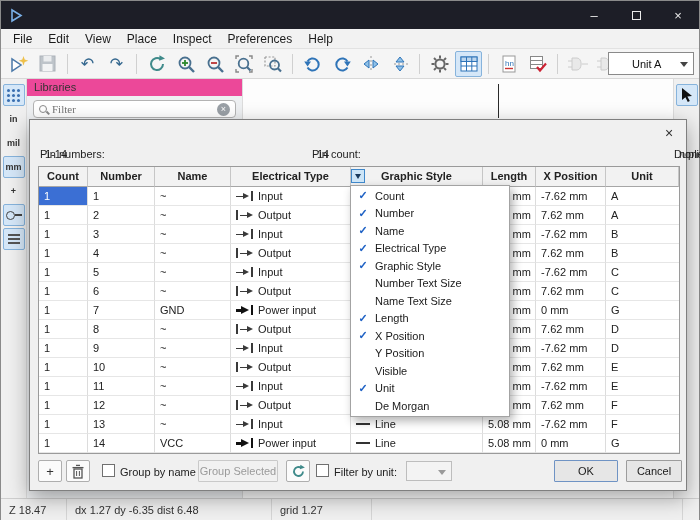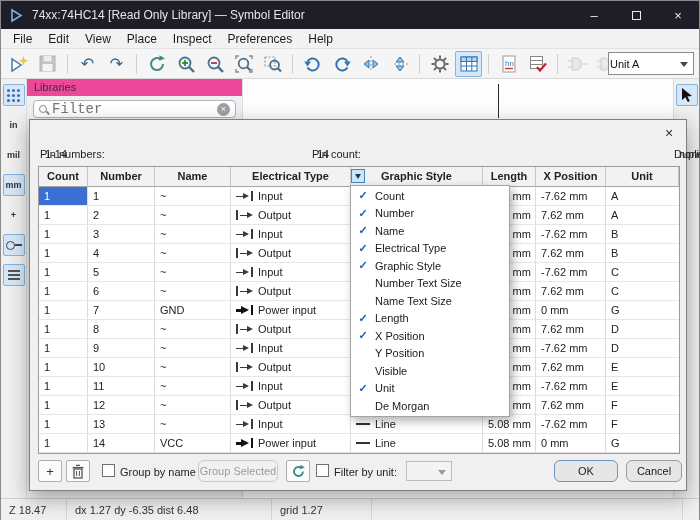--- a/index.html
+++ b/index.html
@@ -19,39 +19,39 @@
   .menubar{position:absolute;left:0;top:28px;width:100%;height:20px;background:#f2f2f2;display:flex;align-items:center;padding-left:4px;border-bottom:1px solid #e2e2e2}
   .menu-item{padding:0 8px;font-size:12px;color:#1b1b1b}
 
   
   .toolbar{position:absolute;left:0;top:48px;width:100%;height:30px;background:#f5f5f5;border-bottom:1px solid #d8d8d8;display:flex;align-items:center;padding-left:4px;gap:2px}
   .tbtn{width:27px;height:26px;display:flex;align-items:center;justify-content:center;border:1px solid transparent;border-radius:2px;flex:none}
   .tbtn.pressed{background:#d5e7f8;border-color:#86b3dc}
   .tbtn.disabled{opacity:.45;filter:grayscale(60%)}
   .tsep{width:1px;height:20px;background:#d0d0d0;margin:0 4px;flex:none}
   .glyph{font-size:16px;color:#35688f;line-height:1}
-  .unit-combo{position:absolute;right:5px;top:3px;width:86px;height:23px;background:#fff;border:1px solid #8a8a8a;display:flex;align-items:center;padding-left:1px;font-size:11px;color:#111}
+  .unit-combo{position:absolute;right:5px;top:3px;width:86px;height:23px;background:#fff;border:1px solid #8a8a8a;display:flex;align-items:center;padding-left:23px;font-size:11px;color:#111}
   .combo-arrow{position:absolute;right:5px;top:9px;width:0;height:0;border-left:4px solid transparent;border-right:4px solid transparent;border-top:5px solid #444}
 
   
-  .vtoolbar-left{position:absolute;left:0;top:78px;width:26px;height:419px;background:#f0f0f0;border-right:1px solid #dcdcdc;display:flex;flex-direction:column;align-items:center;padding-top:5px;gap:8px}
+  .vtoolbar-left{position:absolute;left:0;top:78px;width:26px;height:419px;background:#f0f0f0;border-right:1px solid #dcdcdc;display:flex;flex-direction:column;align-items:center;padding-top:5px;gap:2px}
   .vbtn{width:22px;height:22px;display:flex;align-items:center;justify-content:center;border:1px solid transparent;border-radius:2px;font-size:9px;font-weight:bold;color:#333;flex:none}
   .vbtn.pressed{background:#d5e7f8;border-color:#86b3dc}
   .vbtn.grid::before{content:"";display:block;width:3px;height:3px;border-radius:50%;background:#3a6fb0;box-shadow:5px 0 0 #3a6fb0,10px 0 0 #3a6fb0,0 5px 0 #3a6fb0,5px 5px 0 #3a6fb0,10px 5px 0 #3a6fb0,0 10px 0 #3a6fb0,5px 10px 0 #3a6fb0,10px 10px 0 #3a6fb0;transform:translate(-5px,-5px)}
   .vbtn.pin::before{content:"";width:7px;height:7px;border:1.5px solid #444;border-radius:50%}
   .vbtn.pin::after{content:"";width:7px;height:1.5px;background:#444}
   .vbtn.tree::before{content:"";width:12px;height:2px;background:#555;box-shadow:0 4px 0 #555,0 8px 0 #555;transform:translateY(-4px)}
   .vtoolbar-right{position:absolute;right:0;top:78px;width:26px;height:419px;background:#f0f0f0;border-left:1px solid #dcdcdc;display:flex;flex-direction:column;align-items:center;padding-top:5px}
 
   .libraries{position:absolute;left:26px;top:78px;width:216px;height:419px;background:#eef0f2;border-right:1px solid #dcdcdc}
   .lib-title{height:17px;line-height:17px;padding-left:7px;background:#ec4899;color:#333;font-size:11px}
   .lib-filter{margin:4px 6px 0 6px;height:18px;background:#fff;border:1px solid #b3b3b3;border-radius:4px;display:flex;align-items:center;padding:0 5px}
   .mag-icon{width:8px;height:8px;border:1.5px solid #8a8a8a;border-radius:50%;position:relative;margin-right:5px;flex:none}
   .mag-icon::after{content:"";position:absolute;left:6px;top:6px;width:4px;height:1.5px;background:#8a8a8a;transform:rotate(45deg)}
-  .lib-filter input{border:none;outline:none;background:transparent;flex:1;font-size:14px;color:#555;font-family:Liberation Mono, monospace;min-width:0}
+  .lib-filter input{border:none;outline:none;background:transparent;flex:1;font-size:11px;color:#555;font-family:Liberation Serif, serif;min-width:0}
   .clear-icon{width:13px;height:13px;border-radius:50%;background:#9aa0a6;color:#fff;font-size:9px;line-height:13px;text-align:center;flex:none}
 
   .canvas{position:absolute;left:242px;top:78px;width:432px;height:419px;background:#fdfdfd}
   .symbol-line{position:absolute;left:255px;top:5px;width:1px;height:34px;background:#2a2a2a}
 
   
   .statusbar{position:absolute;left:0;top:497px;width:100%;height:22px;background:#f0f0f0;border-top:1px solid #cfcfcf;display:flex;align-items:center;font-size:11px;color:#333}
   .sseg{height:100%;display:flex;align-items:center;padding:0 8px;border-right:1px solid #d6d6d6;white-space:nowrap;overflow:hidden}
   .s1{width:66px}.s2{width:170px}.s3{width:205px}.s4{width:100px}.s5{flex:1}.s6{width:14px;border-right:none}
 
@@ -89,40 +89,39 @@
 
   .hdr-arrow{position:absolute;left:321px;top:49px;width:14px;height:14px;background:#cde5f7;border:1px solid #3f87c9;display:flex;align-items:center;justify-content:center;z-index:6}
   .tri-down{width:0;height:0;border-left:3.5px solid transparent;border-right:3.5px solid transparent;border-top:5px solid #1a3a5c}
 
   .colmenu{position:absolute;left:320px;top:65px;width:160px;background:#fff;border:1px solid #a3a3a3;box-shadow:3px 4px 9px rgba(0,0,0,.3);padding:1px 0;z-index:5}
   .cm-item{height:17.5px;display:flex;align-items:center;font-size:11px;color:#1a1a1a}
   .cm-check{width:24px;text-align:center;color:#1f62c5;font-weight:bold;flex:none}
 
   
   .fbtn{position:absolute;height:22px;background:#fbfbfb;border:1px solid #aeaeae;border-radius:2px;display:flex;align-items:center;justify-content:center;font-size:13px;color:#333}
-  .btn{position:absolute;height:22px;background:#e6e6e6;border:1px solid #9c9c9c;border-radius:6px;display:flex;align-items:center;justify-content:center;font-size:11px;color:#1a1a1a}
+  .btn{position:absolute;height:22px;background:#e6e6e6;border:1px solid #9c9c9c;border-radius:1px;display:flex;align-items:center;justify-content:center;font-size:11px;color:#1a1a1a}
   .btn.disabled{background:#f1f1f1;border-color:#c9c9c9;color:#9a9a9a}
   .btn.default{border-color:#6f93c4}
   .cb{position:absolute;width:13px;height:13px;background:#fff;border:1px solid #707070}
   .flabel{position:absolute;white-space:nowrap;line-height:14px}
   .mini-combo{position:absolute;width:46px;height:20px;background:#f3f3f3;border:1px solid #bdbdbd}
   .mini-combo .combo-arrow{border-top-color:#9a9a9a;top:8px}
 </style>
 </head>
 <body>
 
 <div class="screen">
 
   <div class="titlebar">
     <span class="app-icon">
       <svg width="15" height="15" viewBox="0 0 15 15">
           <polygon points="3,2 3,13 12,7.5" fill="none" stroke="#7ab0e8" stroke-width="1.6"></polygon>
         </svg>
     </span>
-    <span class="wtitle">74xx:74HC14 [Read Only Library] — Symbol Editor</span>
     <div class="win-btns">
       <div class="win-btn">–</div>
       <div class="win-btn">
           <span class="maxbox"></span>
         </div>
       <div class="win-btn">×</div>
     </div>
   </div>
 
   <div class="menubar">

